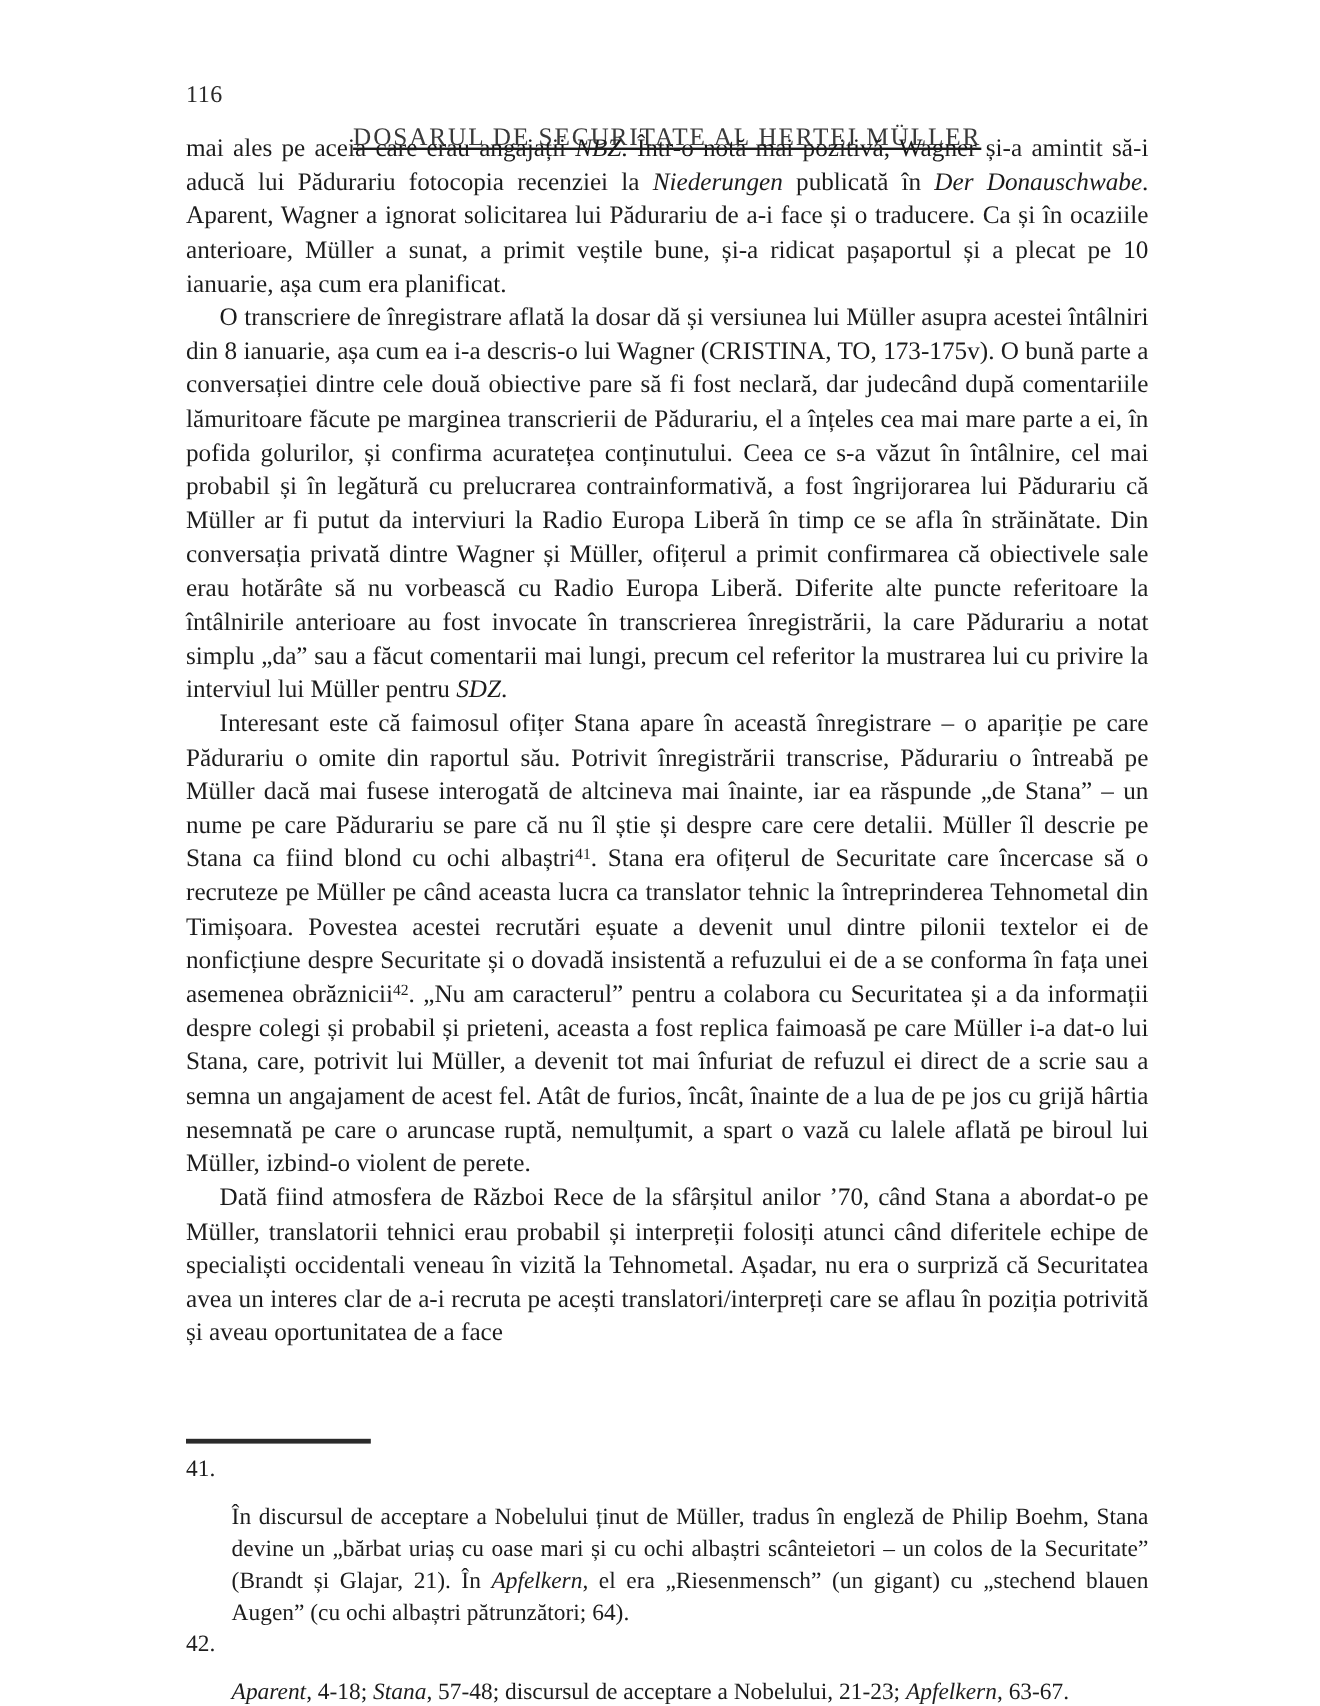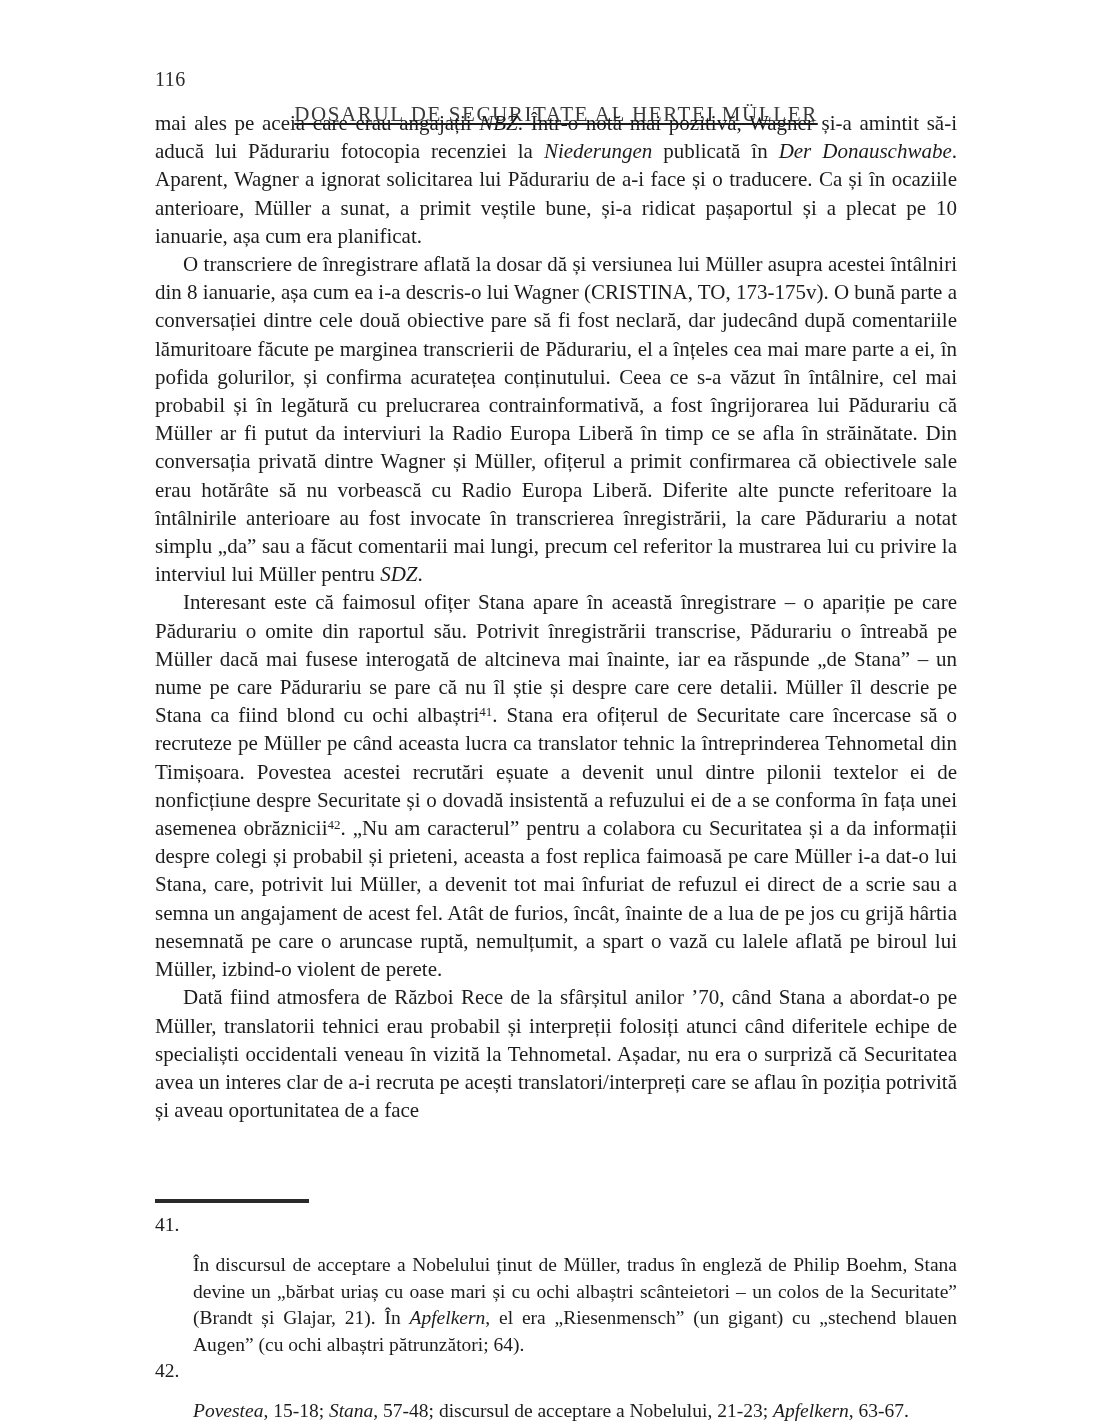--- a/index.html
+++ b/index.html
@@ -80,16 +80,16 @@
 
   <div class="footnote-sep"></div>
 
   <div class="footnotes" id="footnotes">
       <div class="footnote">
         <span class="fn-num">41.</span>
         <div class="fn-text"><span>În discursul de acceptare a Nobelului ținut de Müller, tradus în engleză de Philip Boehm, Stana devine un „bărbat uriaș cu oase mari și cu ochi albaștri scânteietori – un colos de la Securitate” (Brandt și Glajar, 21). În </span><em>Apfelkern</em><span>, el era „Riesenmensch” (un gigant) cu „stechend blauen Augen” (cu ochi albaștri pătrunzători; 64).</span></div>
       </div>
       <div class="footnote">
         <span class="fn-num">42.</span>
-        <div class="fn-text"><em>Povestea</em><span>, 15-18; </span><em>Stana</em><span>, 57-48; discursul de acceptare a Nobelului, 21-23; </span><em>Apfelkern</em><span>, 63-67.</span></div>
+        <div class="fn-text"><em>Aparent</em><span>, 4-18; </span><em>Stana</em><span>, 57-48; discursul de acceptare a Nobelului, 21-23; </span><em>Apfelkern</em><span>, 63-67.</span></div>
       </div>
     </div>
 </div>
 
 </body></html>

